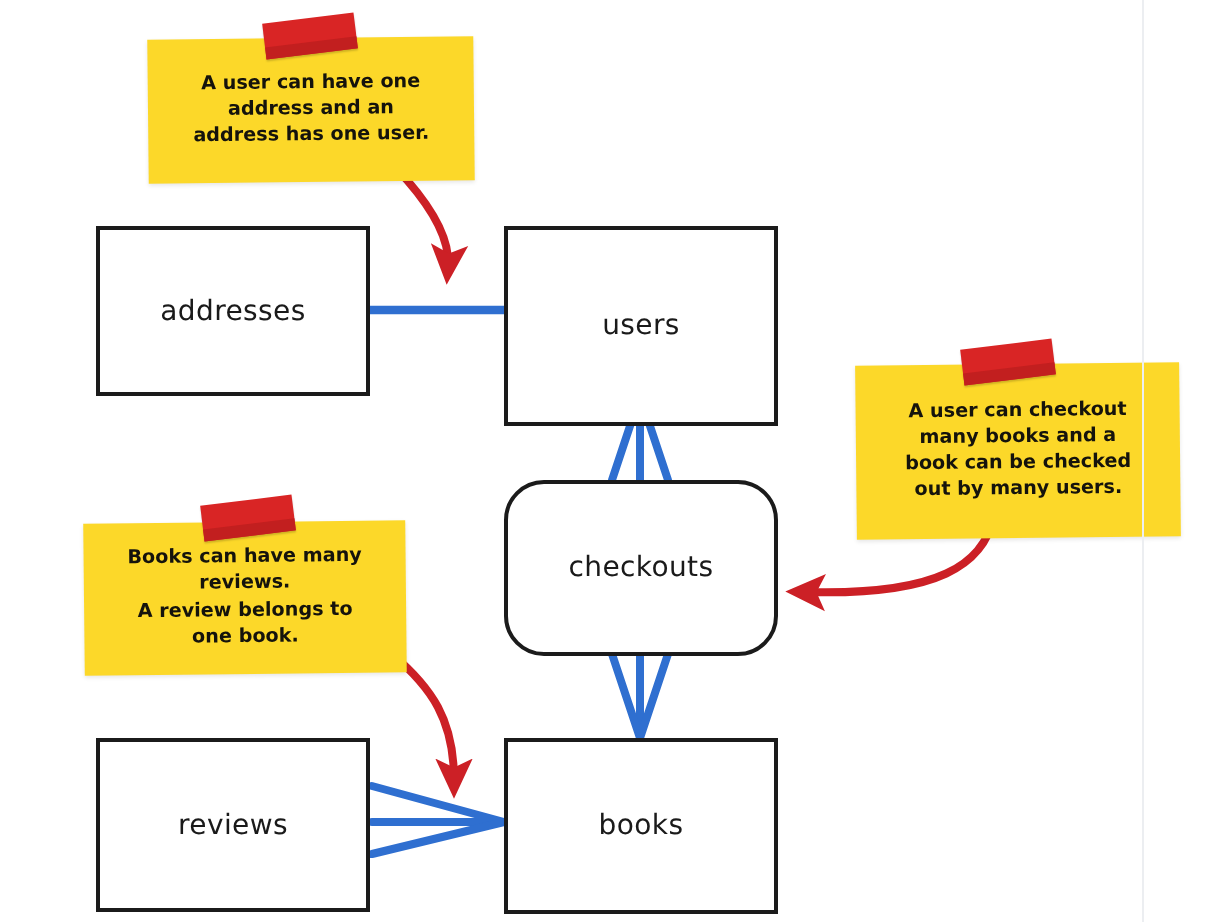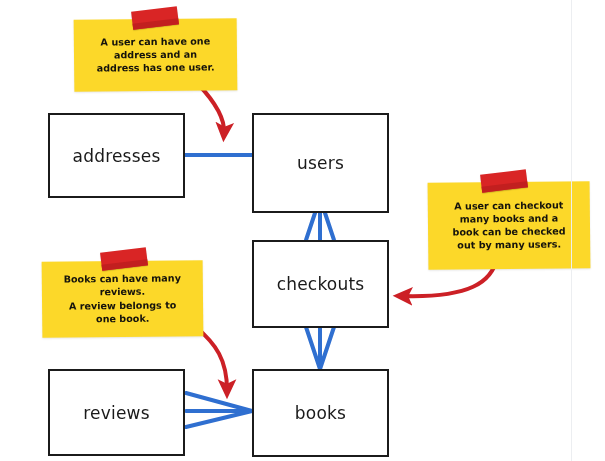--- a/index.html
+++ b/index.html
@@ -39,21 +39,21 @@
     position: absolute;
     box-sizing: border-box;
     background: #ffffff;
     border: 2.5px solid #1b1b1b;
     display: flex;
     align-items: center;
     justify-content: center;
   }
   .entity-label {
     font-family: "DejaVu Sans", sans-serif;
-    font-size: 17px;
+    font-size: 14px;
     color: #1a1a1a;
     letter-spacing: 0.2px;
     user-select: none;
   }
   .note {
     position: absolute;
     box-sizing: border-box;
     background: #fcd829;
     display: flex;
     align-items: center;
@@ -112,21 +112,21 @@
   </svg>
 
   <div class="entity" style="left:48px; top:113px; width:137px; height:85px;">
     <span class="entity-label">addresses</span>
   </div>
 
   <div class="entity" style="left:252px; top:113px; width:137px; height:100px;">
     <span class="entity-label">users</span>
   </div>
 
-  <div class="entity" style="left:252px; top:240px; width:137px; height:88px;">
+  <div class="entity" style="left:252px; top:240px; width:137px; height:88px;border-radius:20px;">
     <span class="entity-label">checkouts</span>
   </div>
 
   <div class="entity" style="left:48px; top:369px; width:137px; height:87px;">
     <span class="entity-label">reviews</span>
   </div>
 
   <div class="entity" style="left:252px; top:369px; width:137px; height:88px;">
     <span class="entity-label">books</span>
   </div>

